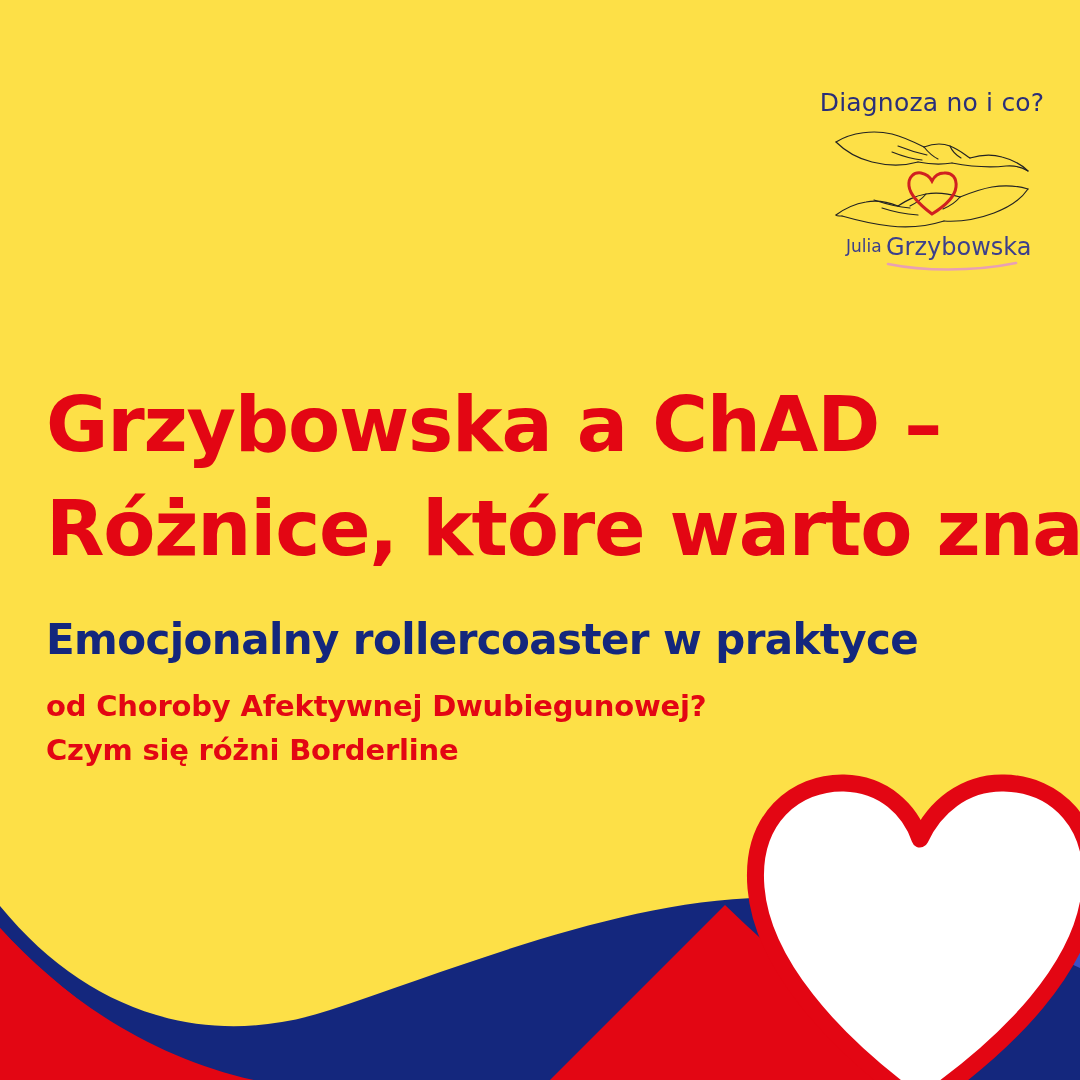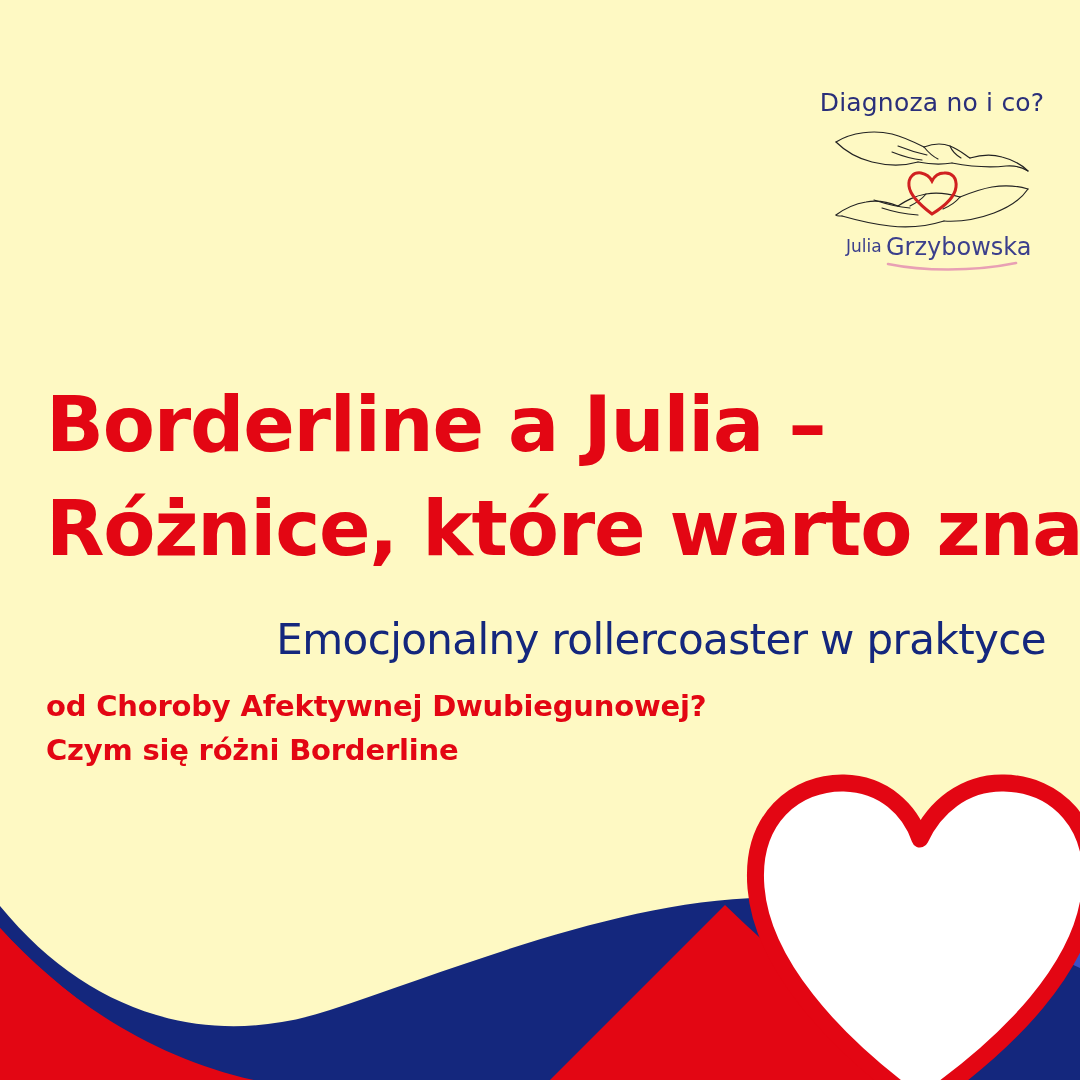--- a/index.html
+++ b/index.html
@@ -5,21 +5,21 @@
 <style>
   html, body {
     margin: 0;
     padding: 0;
     background: #ffffff;
   }
   #poster {
     position: relative;
     width: 1080px;
     height: 1080px;
-    background: #fef9c3;
+    background: #fde047;
     overflow: hidden;
     font-family: "Liberation Sans", sans-serif;
   }
 
   
   #bottom-art {
     position: absolute;
     left: 0;
     top: 0;
     width: 1080px;
@@ -77,25 +77,24 @@
   }
   #headline .hl-line { display: block; white-space: nowrap; }
 
   #subhead {
     position: absolute;
     left: 46px;
     top: 580px;
     width: 1000px;
     color: #14277d;
     font-family: "DejaVu Sans", sans-serif;
-    font-weight: normal;
+    font-weight: bold;
     font-size: 42px;
     letter-spacing: -0.6px;
     white-space: nowrap;
-    text-align: right;
   }
 
   #lead {
     position: absolute;
     left: 46px;
     top: 684px;
     width: 900px;
     color: #E30613;
     font-family: "DejaVu Sans", sans-serif;
     font-weight: bold;
@@ -209,21 +208,21 @@
     </svg>
 
     <svg id="logo-signature" viewBox="0 0 240 44">
       <text x="34" y="24" font-family="DejaVu Sans, sans-serif" font-size="17" fill="#3b3f8c">Julia</text>
       <text x="74" y="27" font-family="DejaVu Sans, sans-serif" font-size="24" fill="#3b3f8c">Grzybowska</text>
       <path d="M 76 36 C 110 43 160 44 204 35" fill="none" stroke="#E8A0B4" stroke-width="2.6" stroke-linecap="round"></path>
     </svg>
   </div>
 
   <h1 id="headline">
-    <span class="hl-line">Borderline a Julia –</span>
+    <span class="hl-line">Grzybowska a ChAD –</span>
     <span class="hl-line">Różnice, które warto znać</span>
   </h1>
 
   <h2 id="subhead">Emocjonalny rollercoaster w praktyce</h2>
 
   <div id="lead">
     <span class="lead-line">od Choroby Afektywnej Dwubiegunowej?</span>
     <span class="lead-line">Czym się różni Borderline</span>
   </div>
 

